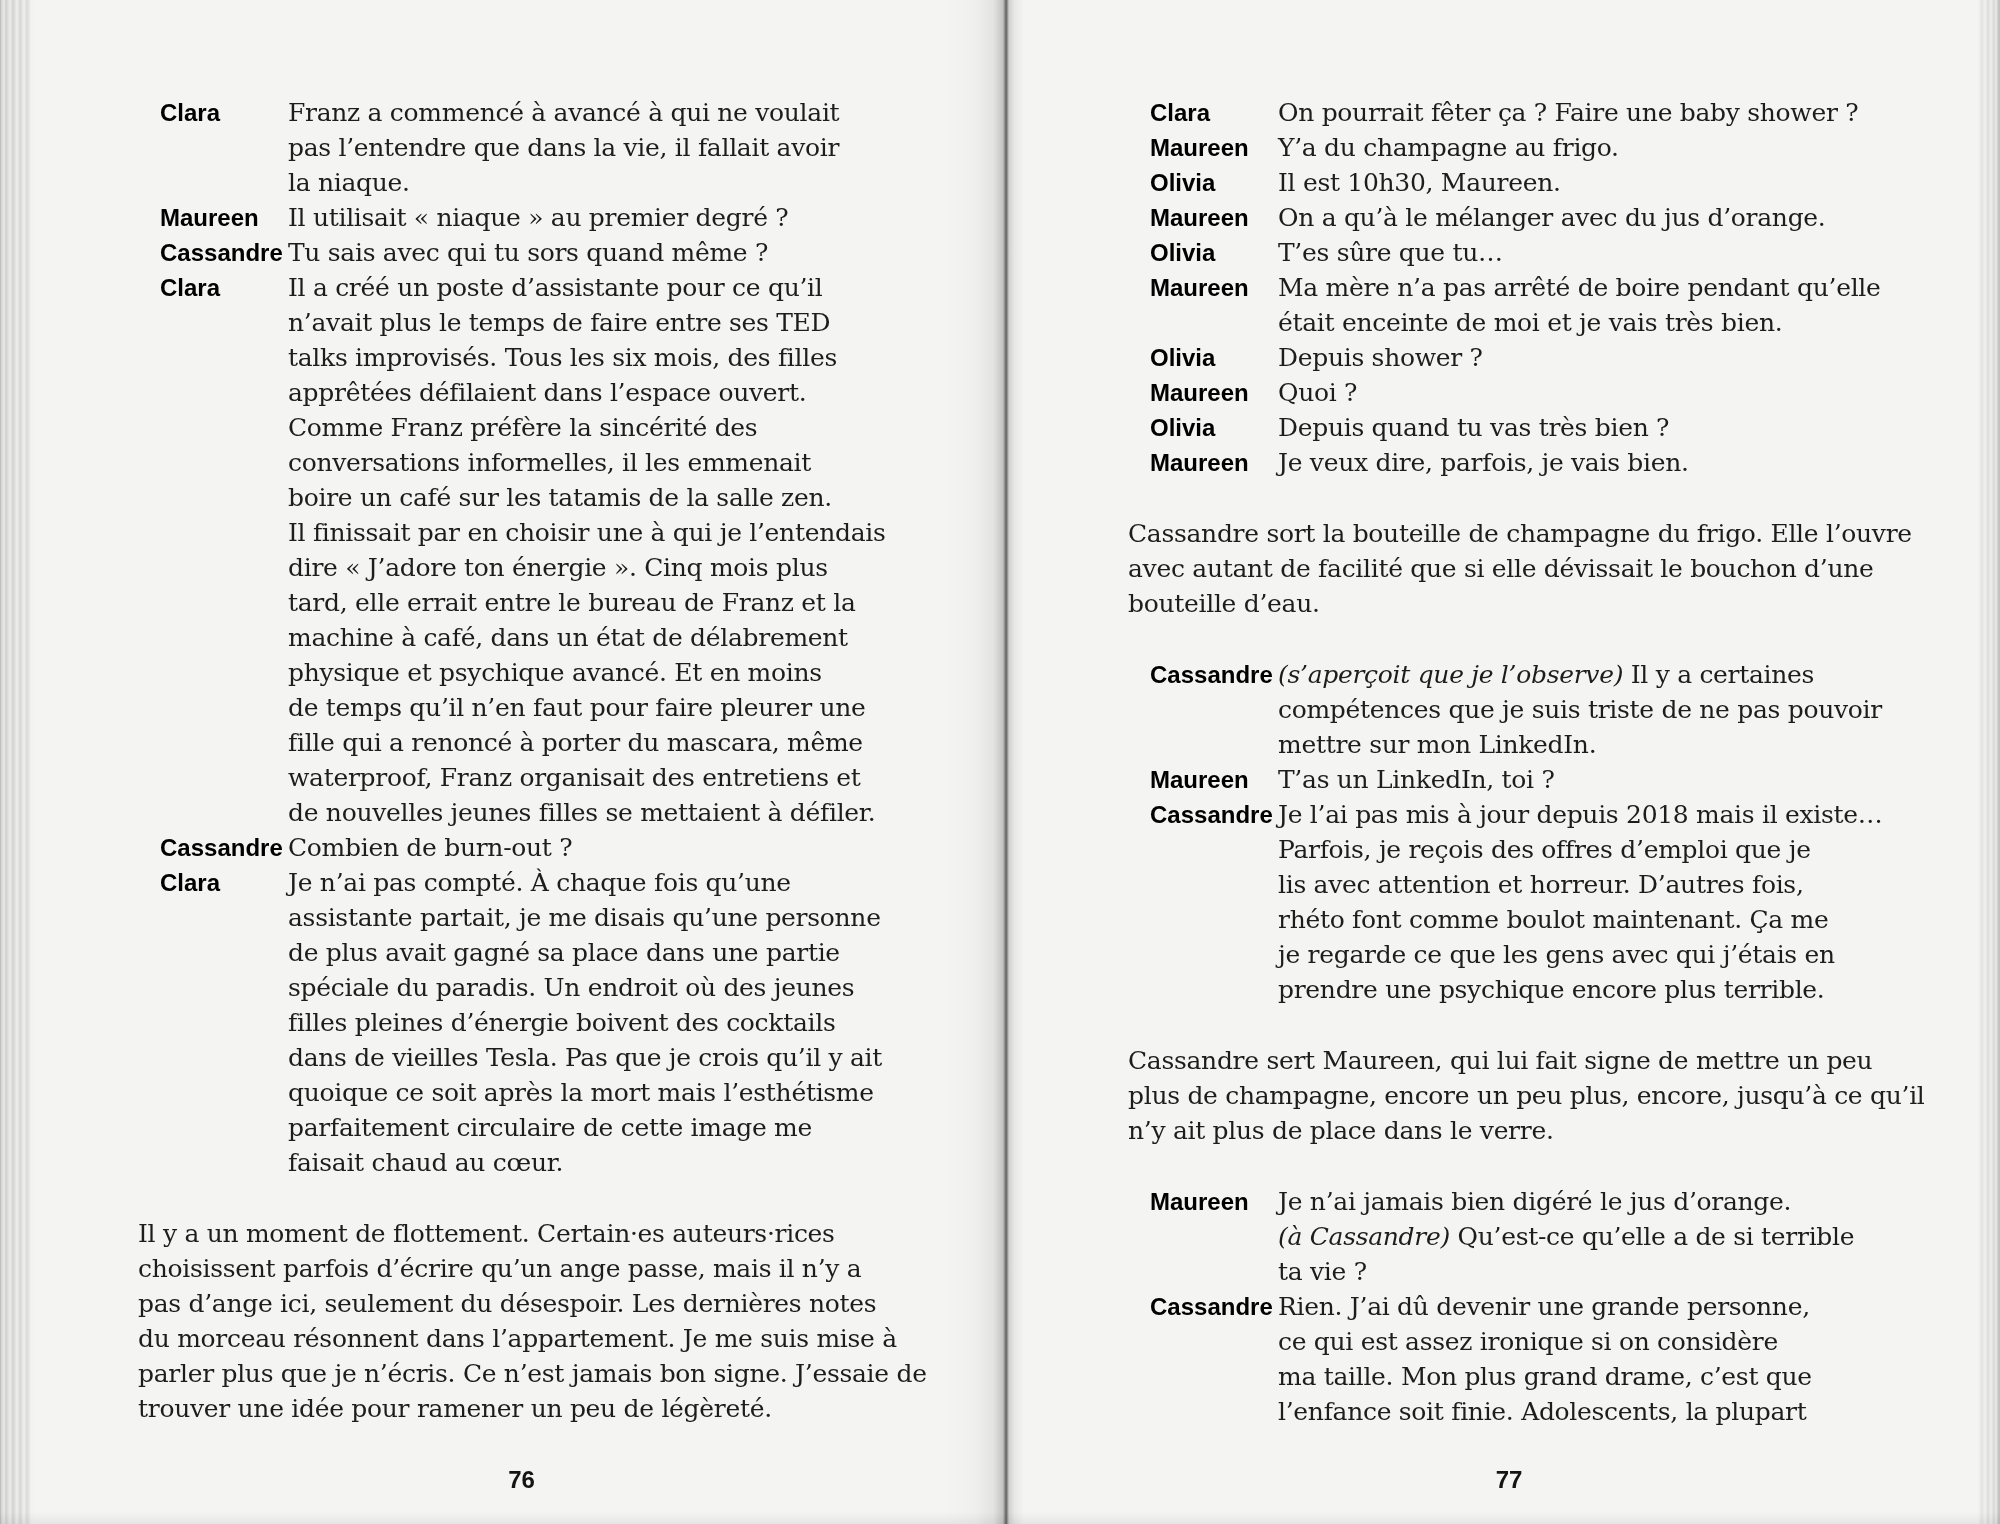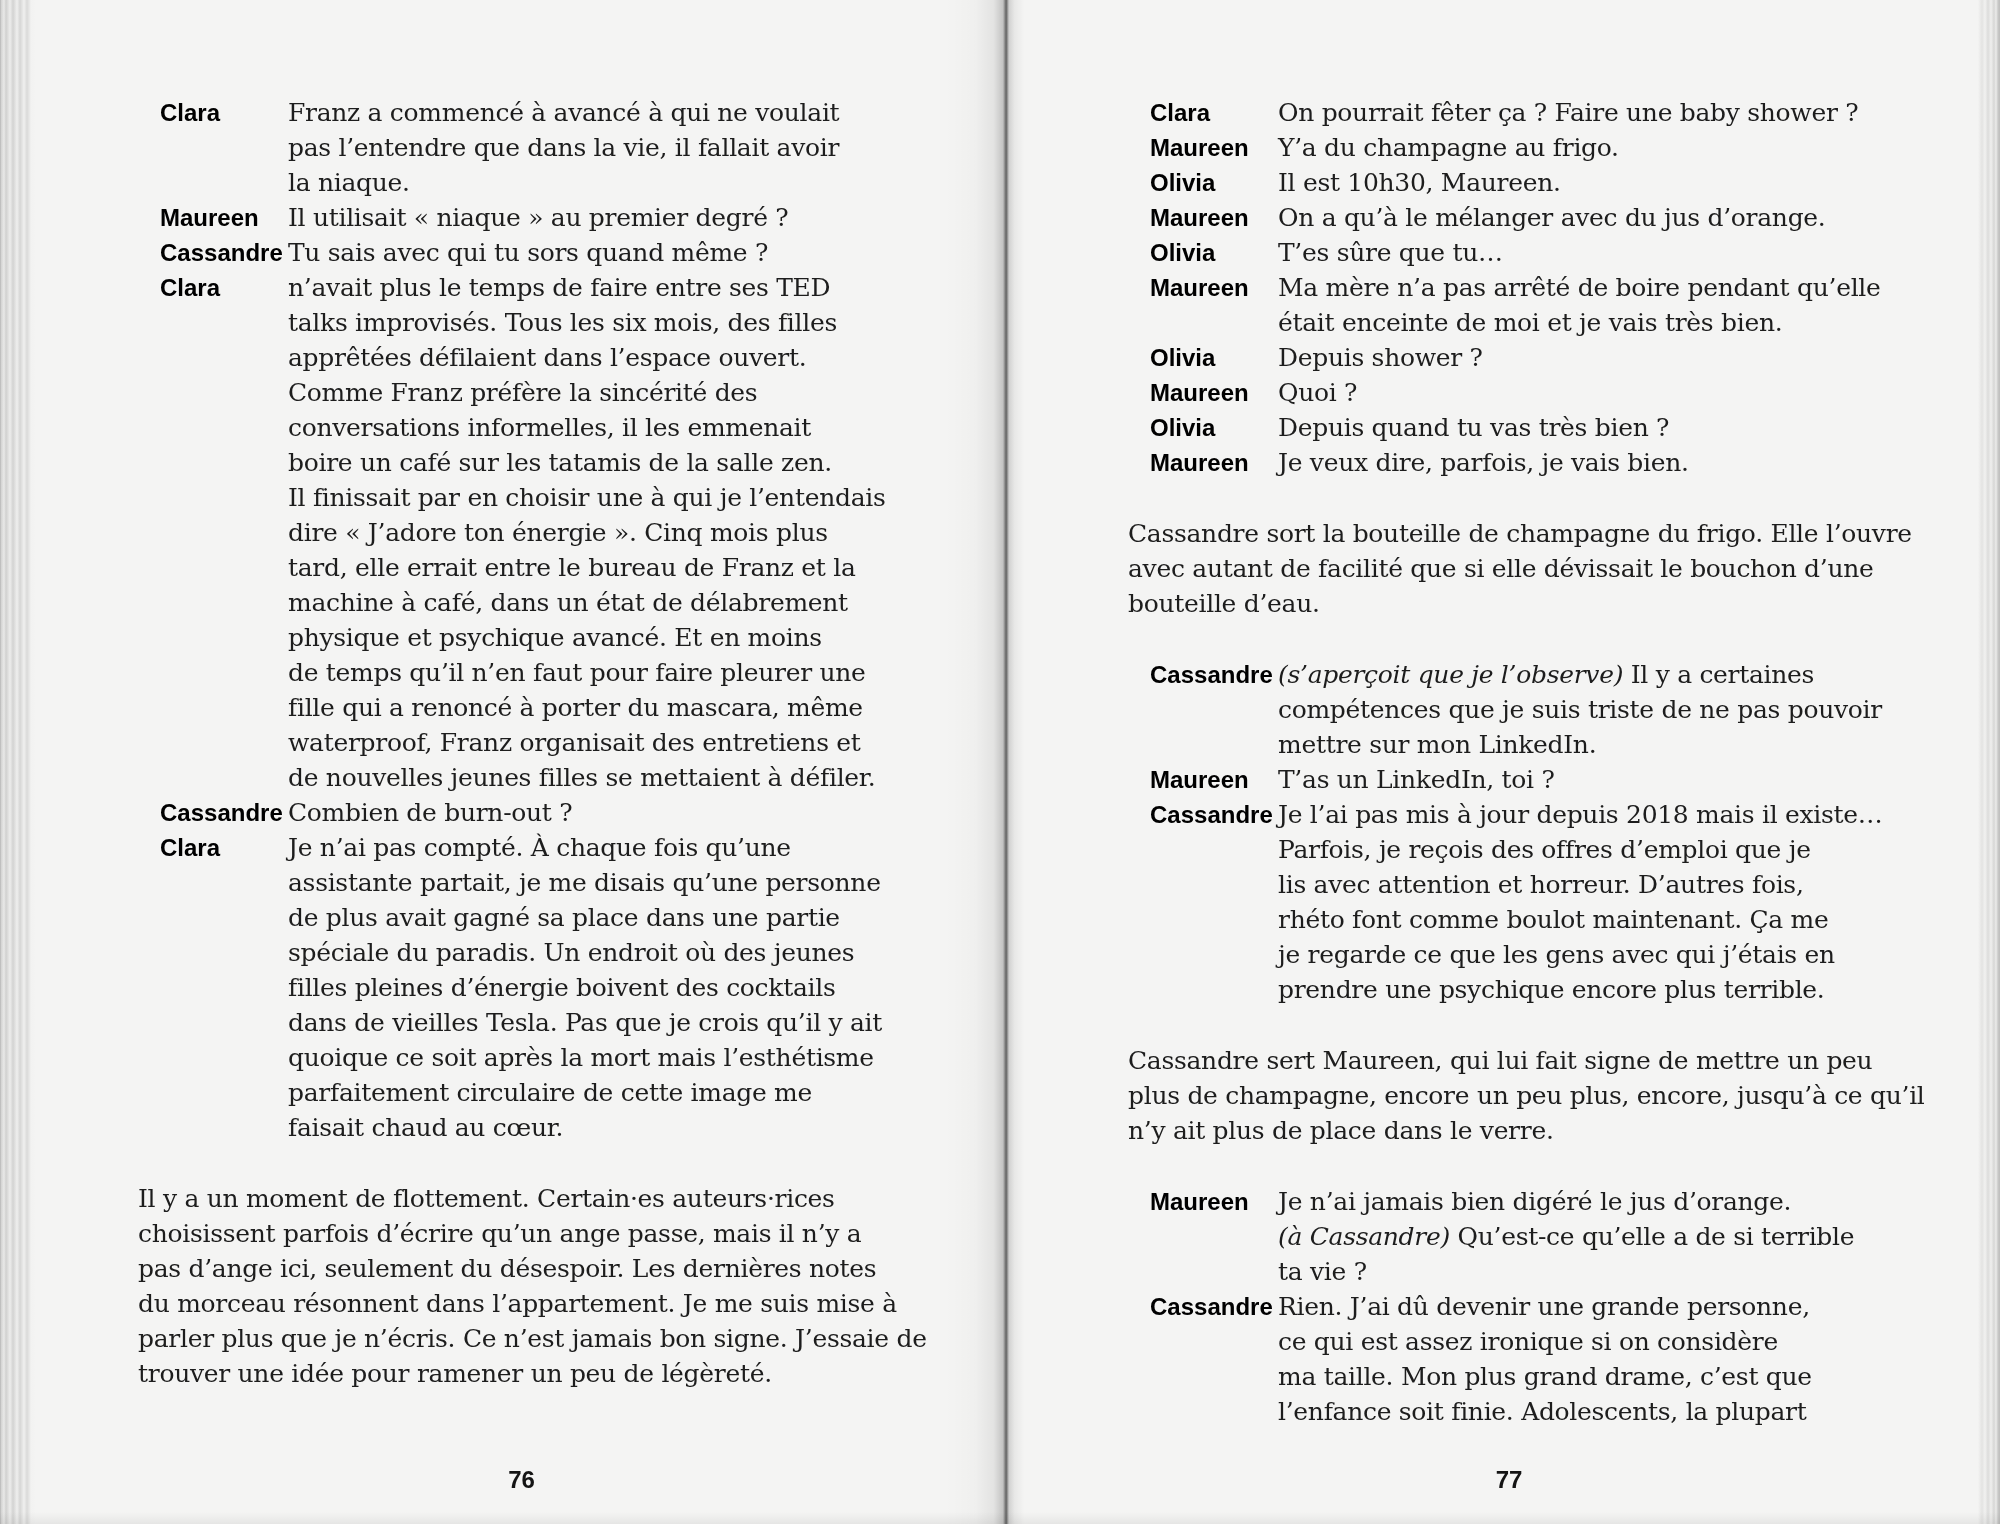--- a/index.html
+++ b/index.html
@@ -136,20 +136,21 @@
           </div>
           <div class="entry">
             <span class="speaker">Cassandre</span>
             <div class="lines">
               <div class="line">Tu sais avec qui tu sors quand même ?</div>
             </div>
           </div>
           <div class="entry">
             <span class="speaker">Clara</span>
             <div class="lines">
+              <div class="line">Il a créé un poste d’assistante pour ce qu’il</div>
               <div class="line">n’avait plus le temps de faire entre ses TED</div>
               <div class="line">talks improvisés. Tous les six mois, des filles</div>
               <div class="line">apprêtées défilaient dans l’espace ouvert.</div>
               <div class="line">Comme Franz préfère la sincérité des</div>
               <div class="line">conversations informelles, il les emmenait</div>
               <div class="line">boire un café sur les tatamis de la salle zen.</div>
               <div class="line">Il finissait par en choisir une à qui je l’entendais</div>
               <div class="line">dire « J’adore ton énergie ». Cinq mois plus</div>
               <div class="line">tard, elle errait entre le bureau de Franz et la</div>
               <div class="line">machine à café, dans un état de délabrement</div>

